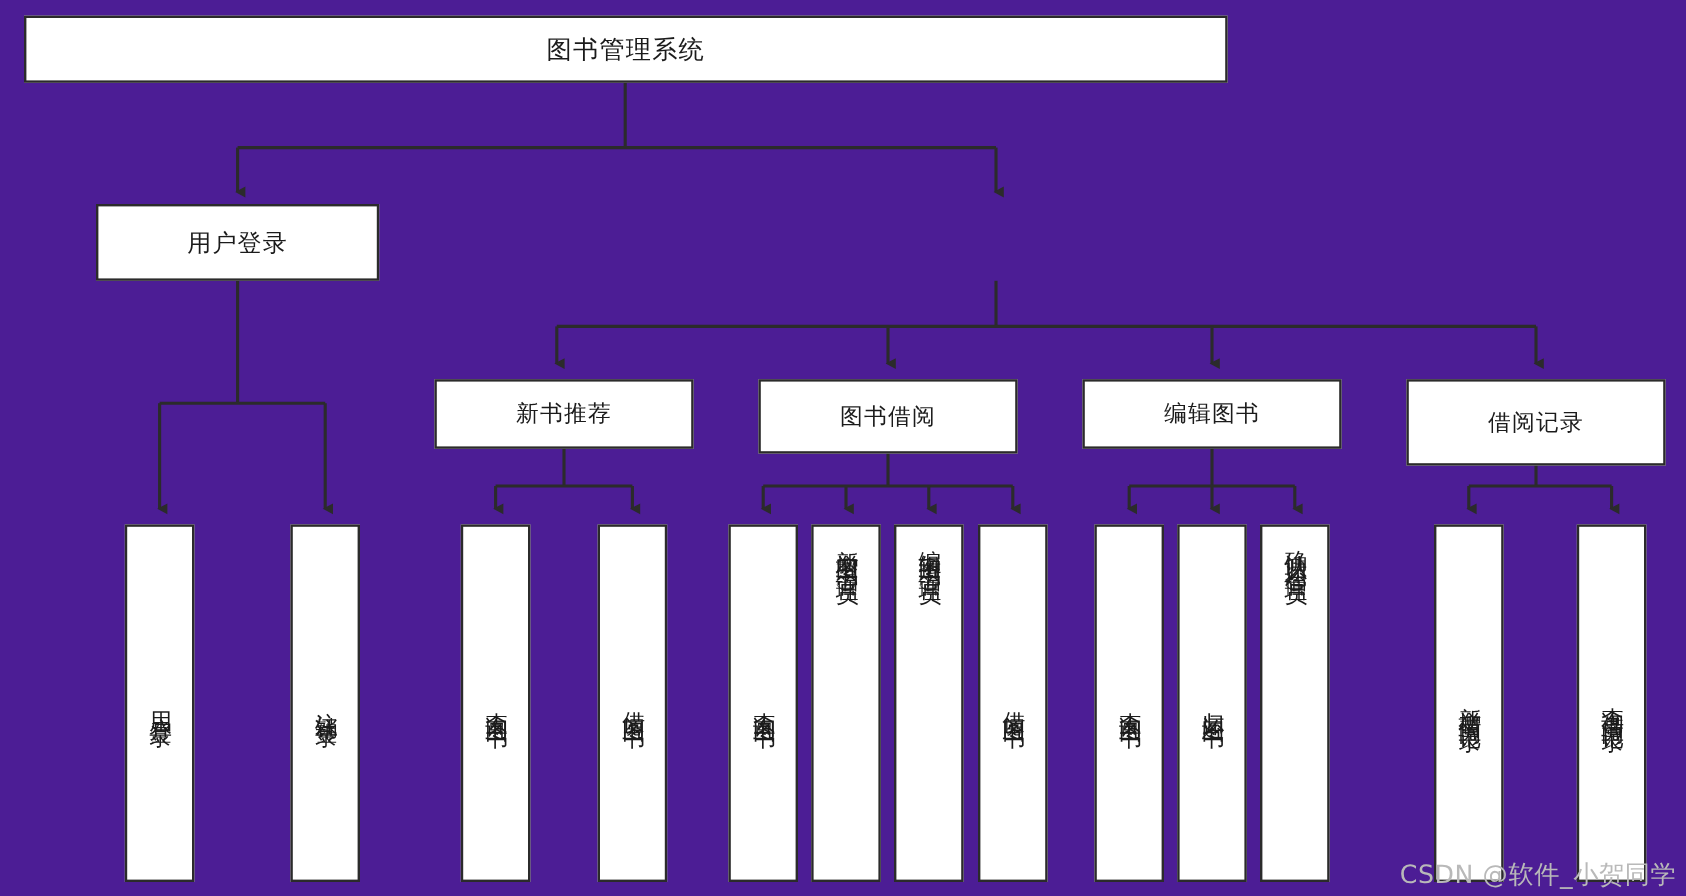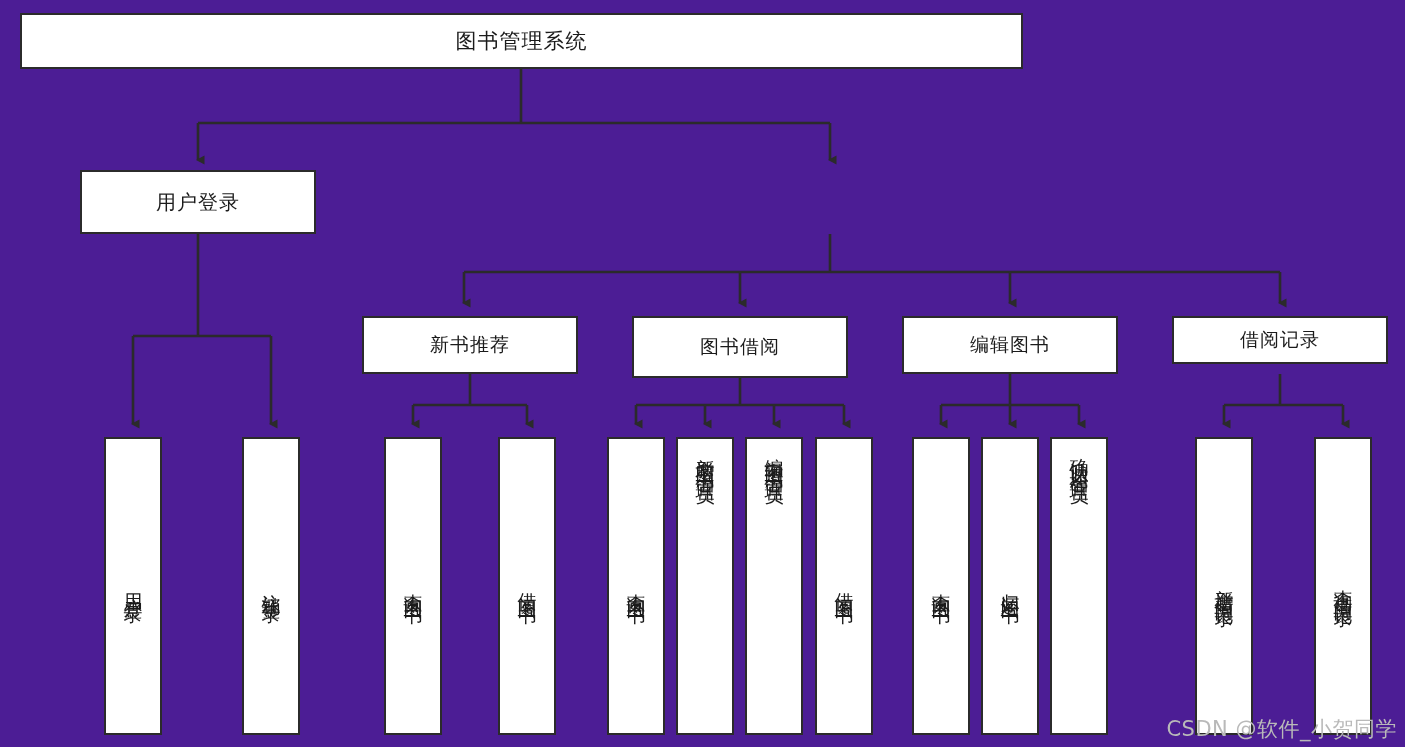--- a/index.html
+++ b/index.html
@@ -160,21 +160,21 @@
   </div>
 
   <div class="node level-2" style="left:632px; top:316px; width:216px; height:62px;font-family:Liberation Mono, monospace;">
     <span>图书借阅</span>
   </div>
 
   <div class="node level-2" style="left:902px; top:316px; width:216px; height:58px;">
     <span>编辑图书</span>
   </div>
 
-  <div class="node level-2" style="left:1172px; top:316px; width:216px; height:48px;">
+  <div class="node level-2" style="left:1172px; top:316px; width:216px; height:72px;">
     <span>借阅记录</span>
   </div>
 
   <div class="node leaf" style="left:104px; top:437px; width:58px; height:298px;">
     <span class="vlabel">用户登录</span>
   </div>
 
   <div class="node leaf" style="left:242px; top:437px; width:58px; height:298px;">
     <span class="vlabel">注销登录</span>
   </div>

